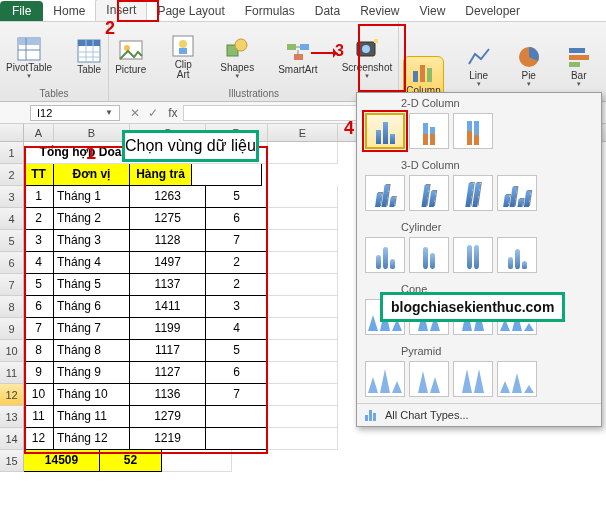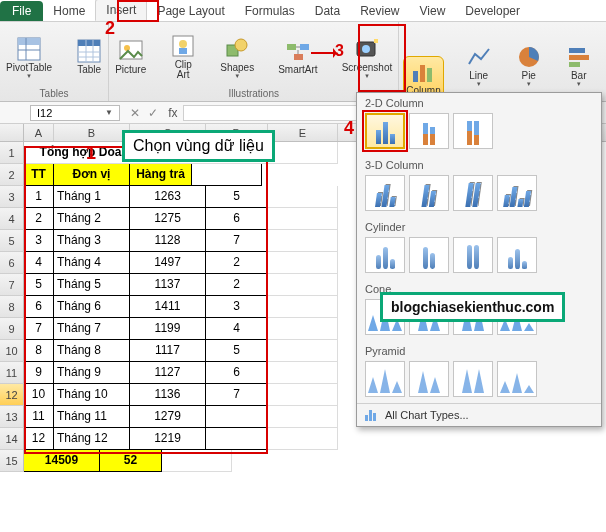--- a/index.html
+++ b/index.html
@@ -53,25 +53,25 @@
   .data .cell { border-right: 1px solid #000; border-bottom: 1px solid #000; background:#fff; }
   .data .cell.num, .hdr .cell.num { text-align: center; }
   .data .cell.tt { text-align: center; }
   .total .cell { background: #ffff00; font-weight: bold; text-align: center; border-right:1px solid #000; border-bottom:1px solid #000; }
 
   
   .sel-outline { position:absolute; border:2px solid #d80000; pointer-events:none; }
 
   
   .callout-num { position:absolute; font-size:18px; font-weight:bold; color:#d80000; pointer-events:none; }
-  .callout-box { position:absolute; border:3px solid #0aa877; background:#fff; color:#000; font-size:16px; padding:4px 8px; pointer-events:none; }
+  .callout-box { position:absolute; border:3px solid #0aa877; background:#fff; color:#000; font-size:16px; padding:4px 0; pointer-events:none; }
 
   
   .gallery { position:absolute; top:92px; left:356px; width:246px; background:#f4f4f4; border:1px solid #9b9b9b; box-shadow:2px 3px 6px rgba(0,0,0,.3); }
-  .gal-sec-label { font-size:11px; color:#555; padding:4px 8px 2px; }
+  .gal-sec-label { font-size:11px; color:#555; padding:4px 8px 2px;margin-left:36px; }
   .gal-row { display:flex; gap:4px; padding:2px 8px 6px; flex-wrap:wrap; }
   .gal-item { width:40px; height:36px; border:1px solid #c5c5c5; background:#fff; display:flex; align-items:flex-end; justify-content:center; gap:2px; padding:3px; cursor:pointer; }
   .gal-item.sel { border:2px solid #e0a800; background:linear-gradient(#fff7df,#ffe9a3); }
   .gal-item .bar { width:5px; background:linear-gradient(#6fa8e6,#3b6fb0); }
   .gal-item.d3 .bar { transform:skew(-8deg,0); box-shadow:1px -1px 0 #888; }
   .gal-item.cyl .bar { border-radius:3px 3px 50% 50%/3px 3px 20% 20%; background:linear-gradient(#9cc2ec,#4f7fb8); }
   .gal-item.cone .bar { width:0; height:0; border-left:5px solid transparent; border-right:5px solid transparent; border-bottom-width:22px; border-bottom-style:solid; border-bottom-color:#6fa8e6; background:none; }
   .gal-item.pyr .bar { width:0; height:0; border-left:5px solid transparent; border-right:5px solid transparent; border-bottom-width:22px; border-bottom-style:solid; border-bottom-color:#87b4e8; background:none; }
   .gal-footer { border-top:1px solid #cfcfcf; padding:5px 8px; font-size:11px; color:#333; display:flex; align-items:center; gap:6px; cursor:pointer; }
   .gal-footer .gi { width:14px; height:12px; display:flex; gap:1px; align-items:flex-end; }

